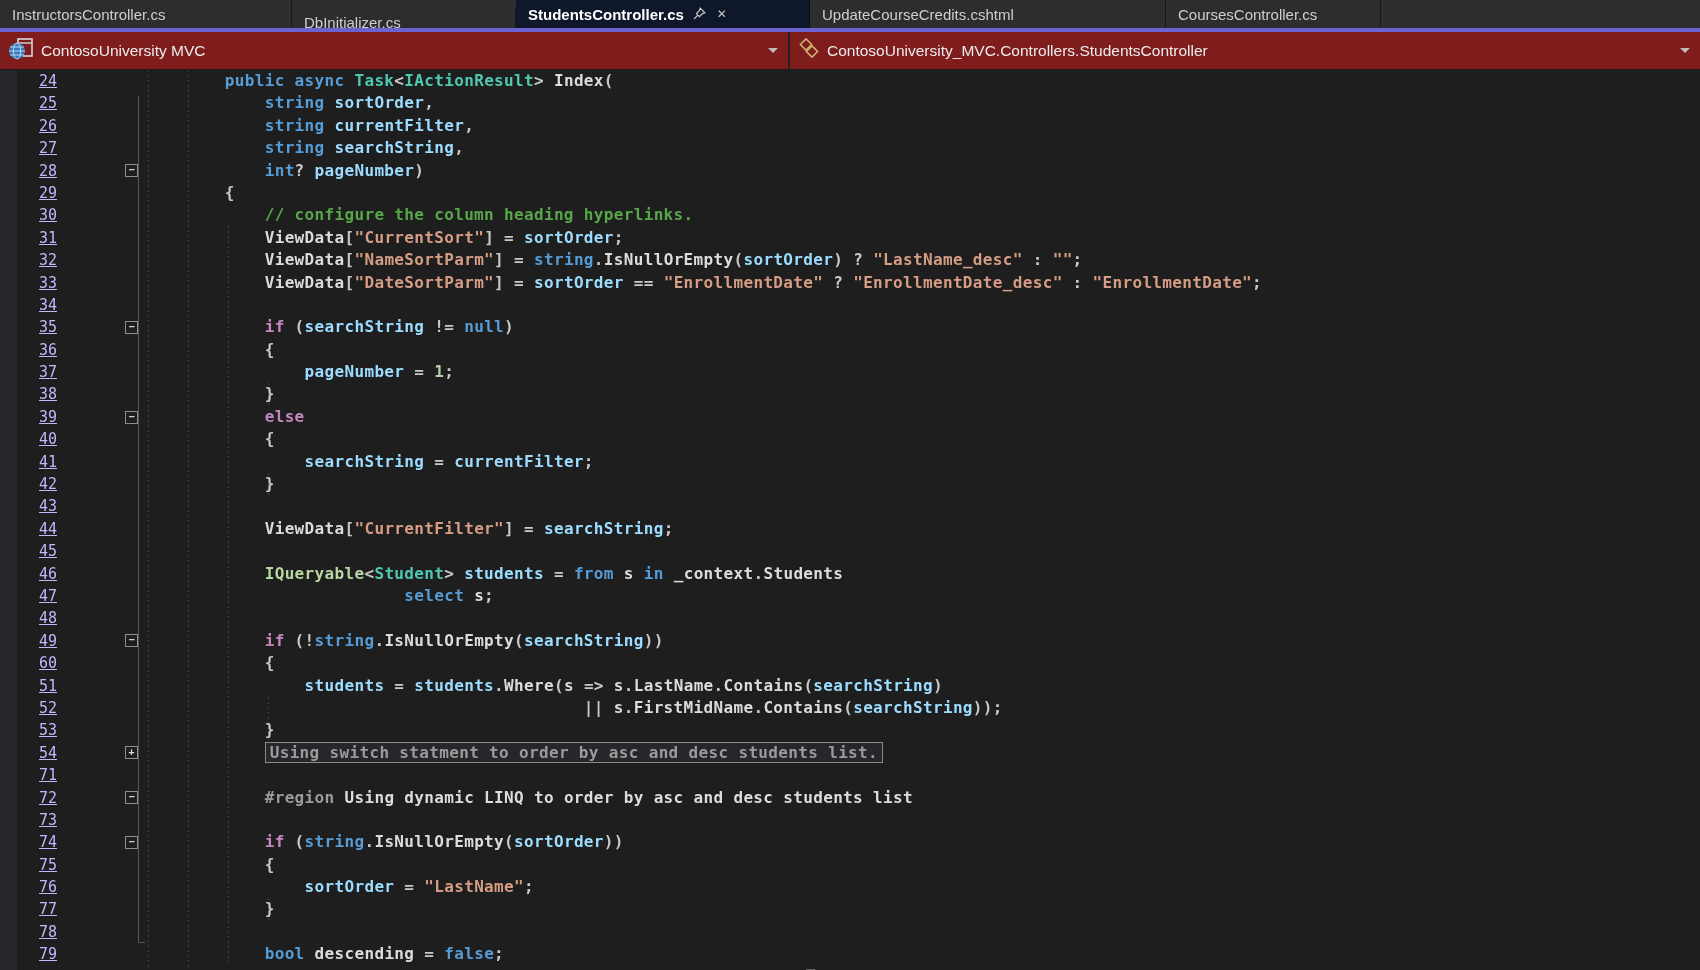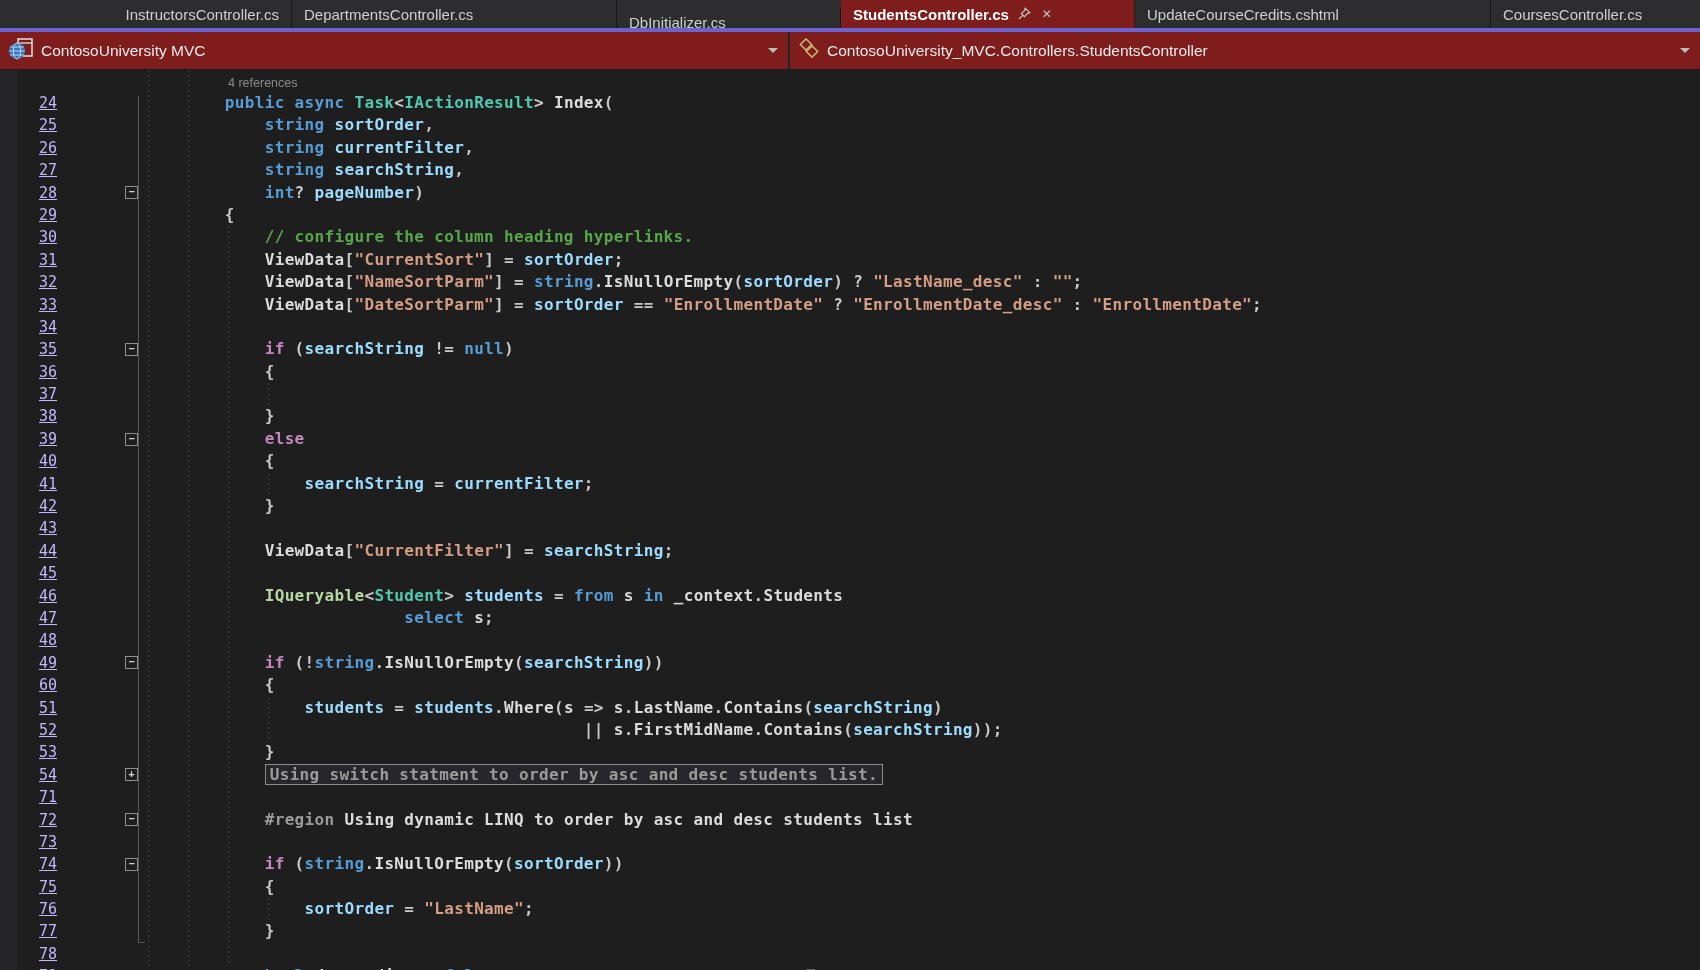--- a/index.html
+++ b/index.html
@@ -4,21 +4,21 @@
 <style>
   html,body{margin:0;padding:0;background:#141414;}
   #screen{position:relative;width:1700px;height:970px;background:#1e1e1e;overflow:hidden;
           font-family:"Liberation Sans",sans-serif;}
 
   
   #tabbar{position:absolute;left:0;top:0;width:1700px;height:28px;background:#2d2d30;display:flex;}
   .tab{height:28px;box-sizing:border-box;display:flex;align-items:center;gap:9px;
        padding:0 12px;border-right:1px solid rgba(0,0,0,0.45);color:#cfcfcf;font-size:15px;
        white-space:nowrap;overflow:hidden;flex:0 0 auto;}
-  .tab.active{background:#7f1d1d;color:#ffffff;font-weight:bold;}
+  .tab.active{background:#0f172a;color:#ffffff;font-weight:bold;}
   .tab .close-x{font-size:12px;color:#c8c8c8;font-weight:normal;margin-left:2px;}
   .tab svg{flex:0 0 auto;}
   #accent-line{position:absolute;left:0;top:28px;width:1700px;height:4px;background:var(--accent,#6a63d0);}
 
   
   #navbar{position:absolute;left:0;top:32px;width:1700px;height:37px;background:#7f1d1d;
           border-bottom:1px solid #1b1b1e;display:flex;}
   .nav-combo{height:100%;display:flex;align-items:center;box-sizing:border-box;color:#ececec;font-size:15.5px;}
   #nav-project{width:790px;border-right:2px solid #232327;padding:0 10px 0 8px;}
   #nav-type{flex:1;padding:0 10px 0 8px;}
@@ -54,25 +54,22 @@
   #watermark{position:absolute;left:738px;top:891px;width:220px;text-align:center;
              font-family:"DejaVu Sans",sans-serif;font-size:52px;font-weight:bold;
              color:#979797;opacity:0.55;direction:rtl;}
 </style>
 </head>
 <body>
 
 <div id="screen">
 
   <div id="tabbar">
-      <div class="tab" style="width: 292px; justify-content: flex-end;">
+      <div class="tab" style="width: 292px;">
         <span class="tab-label">InstructorsController.cs</span>
-      </div>
-      <div class="tab" style="width: 325px;">
-        <span class="tab-label">DepartmentsController.cs</span>
       </div>
       <div class="tab" style="width: 224px; margin-top: 8px;">
         <span class="tab-label">DbInitializer.cs</span>
       </div>
       <div class="tab active" style="width: 294px;">
         <span class="tab-label">StudentsController.cs</span>
         <span><svg width="13" height="13" viewBox="0 0 13 13">
             <path d="M7.2 1.2 L11.8 5.8 L9.4 6.6 L6.4 9.6 L3.4 6.6 L6.4 3.6 Z" fill="none" stroke="#c8c8c8" stroke-width="1.2"></path>
             <line x1="1" y1="12" x2="4.9" y2="8.1" stroke="#c8c8c8" stroke-width="1.2"></line>
           </svg></span>
@@ -121,21 +118,20 @@
         <div class="guide" style="left: 148px; top: 0px; height: 900px;"></div>
         <div class="guide" style="left: 188px; top: 0px; height: 900px;"></div>
         <div class="guide" style="left: 228px; top: 156px; height: 740px;"></div>
         <div class="guide" style="left: 268px; top: 313px; height: 22px;"></div>
         <div class="guide" style="left: 268px; top: 403px; height: 22px;"></div>
         <div class="guide" style="left: 268px; top: 627px; height: 45px;"></div>
         <div class="guide" style="left: 268px; top: 828px; height: 22px;"></div>
       </div>
     <div id="outline-line" style="top: 26px; height: 847px;"></div>
     <div id="outline-tick" style="top: 872px;"></div>
-    <div id="codelens">4 references</div>
     <div id="code-rows">
         <div class="code-row">
           <span class="ln">24</span>
           <span class="fold-slot"></span>
           <span class="code-text"><span class="tk-punc">        </span><span class="tk-kw">public async </span><span class="tk-type">Task</span><span class="tk-punc">&lt;</span><span class="tk-type">IActionResult</span><span class="tk-punc">&gt; </span><span class="tk-id">Index</span><span class="tk-punc">(</span></span>
         </div>
         <div class="code-row">
           <span class="ln">25</span>
           <span class="fold-slot"></span>
           <span class="code-text"><span class="tk-punc">            </span><span class="tk-kw">string</span><span class="tk-punc"> </span><span class="tk-param">sortOrder</span><span class="tk-punc">,</span></span>
@@ -195,20 +191,21 @@
           <span class="code-text"><span class="tk-punc">            </span><span class="tk-ctrl">if</span><span class="tk-punc"> (</span><span class="tk-param">searchString</span><span class="tk-punc"> != </span><span class="tk-kw">null</span><span class="tk-punc">)</span></span>
         </div>
         <div class="code-row">
           <span class="ln">36</span>
           <span class="fold-slot"></span>
           <span class="code-text"><span class="tk-punc">            {</span></span>
         </div>
         <div class="code-row">
           <span class="ln">37</span>
           <span class="fold-slot"></span>
+          <span class="code-text"><span class="tk-punc">                </span><span class="tk-param">pageNumber</span><span class="tk-punc"> = </span><span class="tk-num">1</span><span class="tk-punc">;</span></span>
         </div>
         <div class="code-row">
           <span class="ln">38</span>
           <span class="fold-slot"></span>
           <span class="code-text"><span class="tk-punc">            }</span></span>
         </div>
         <div class="code-row">
           <span class="ln">39</span>
           <span class="fold-slot">
             <span class="fold-box">−</span>

